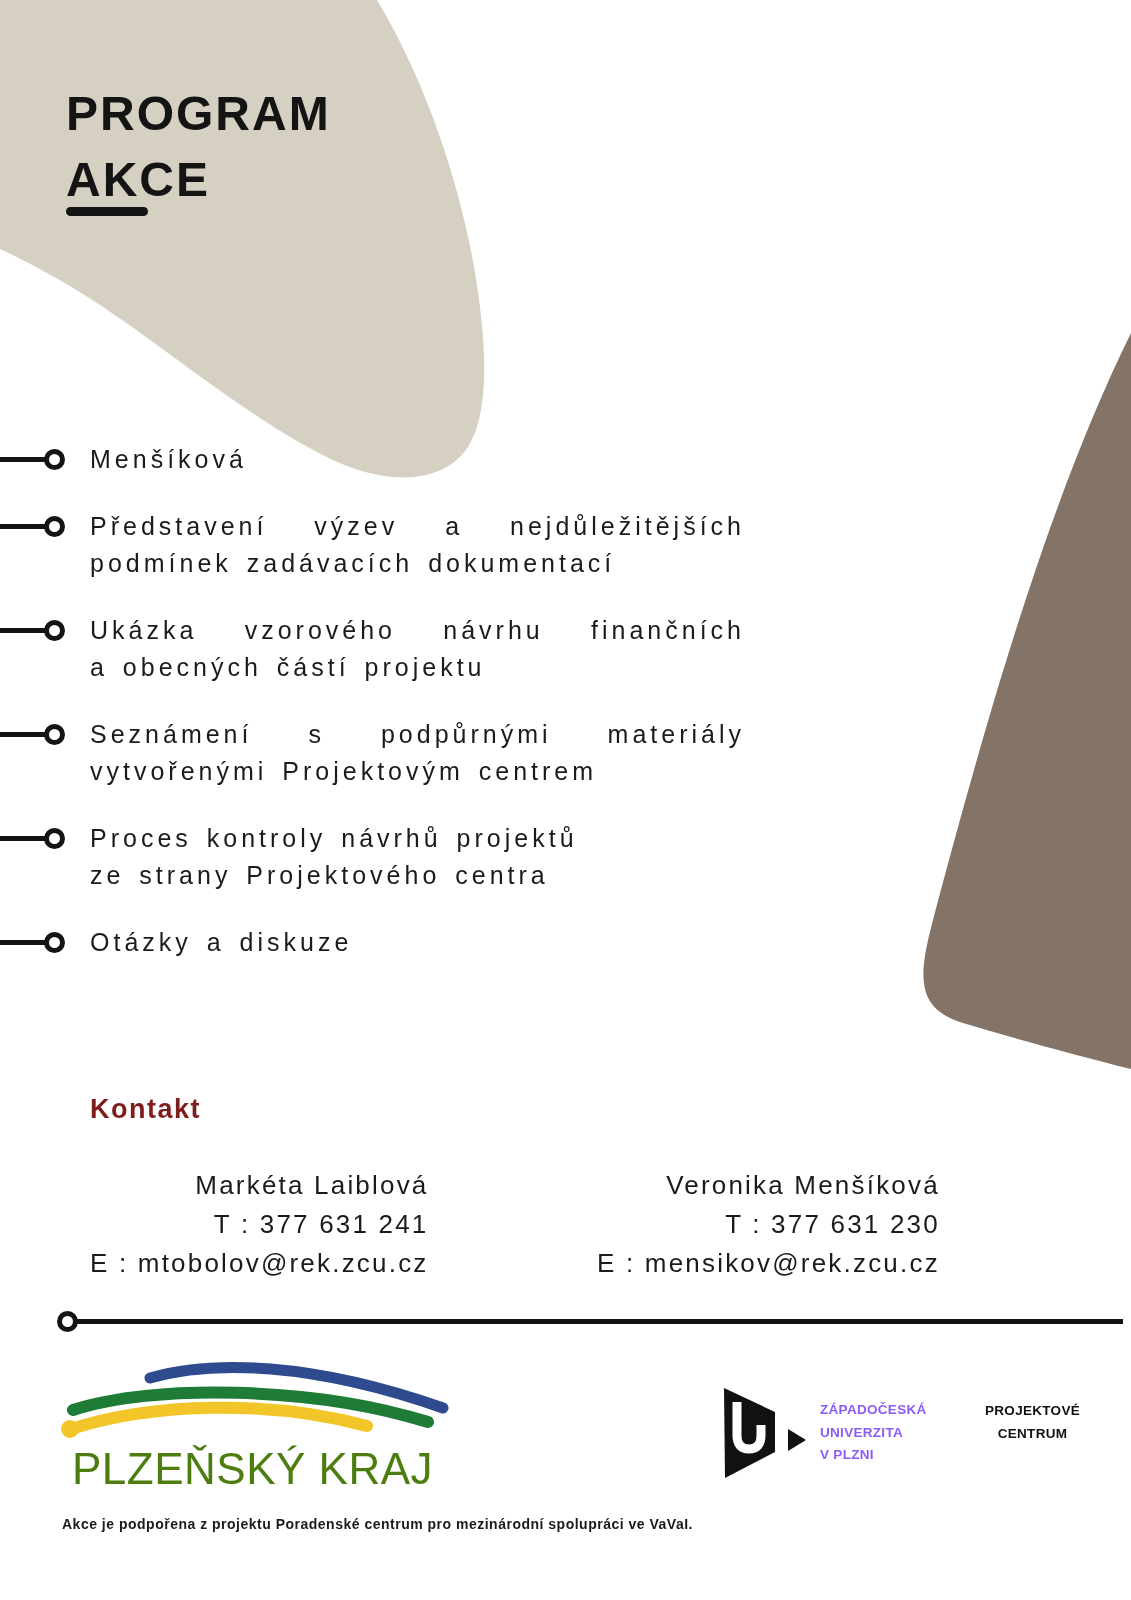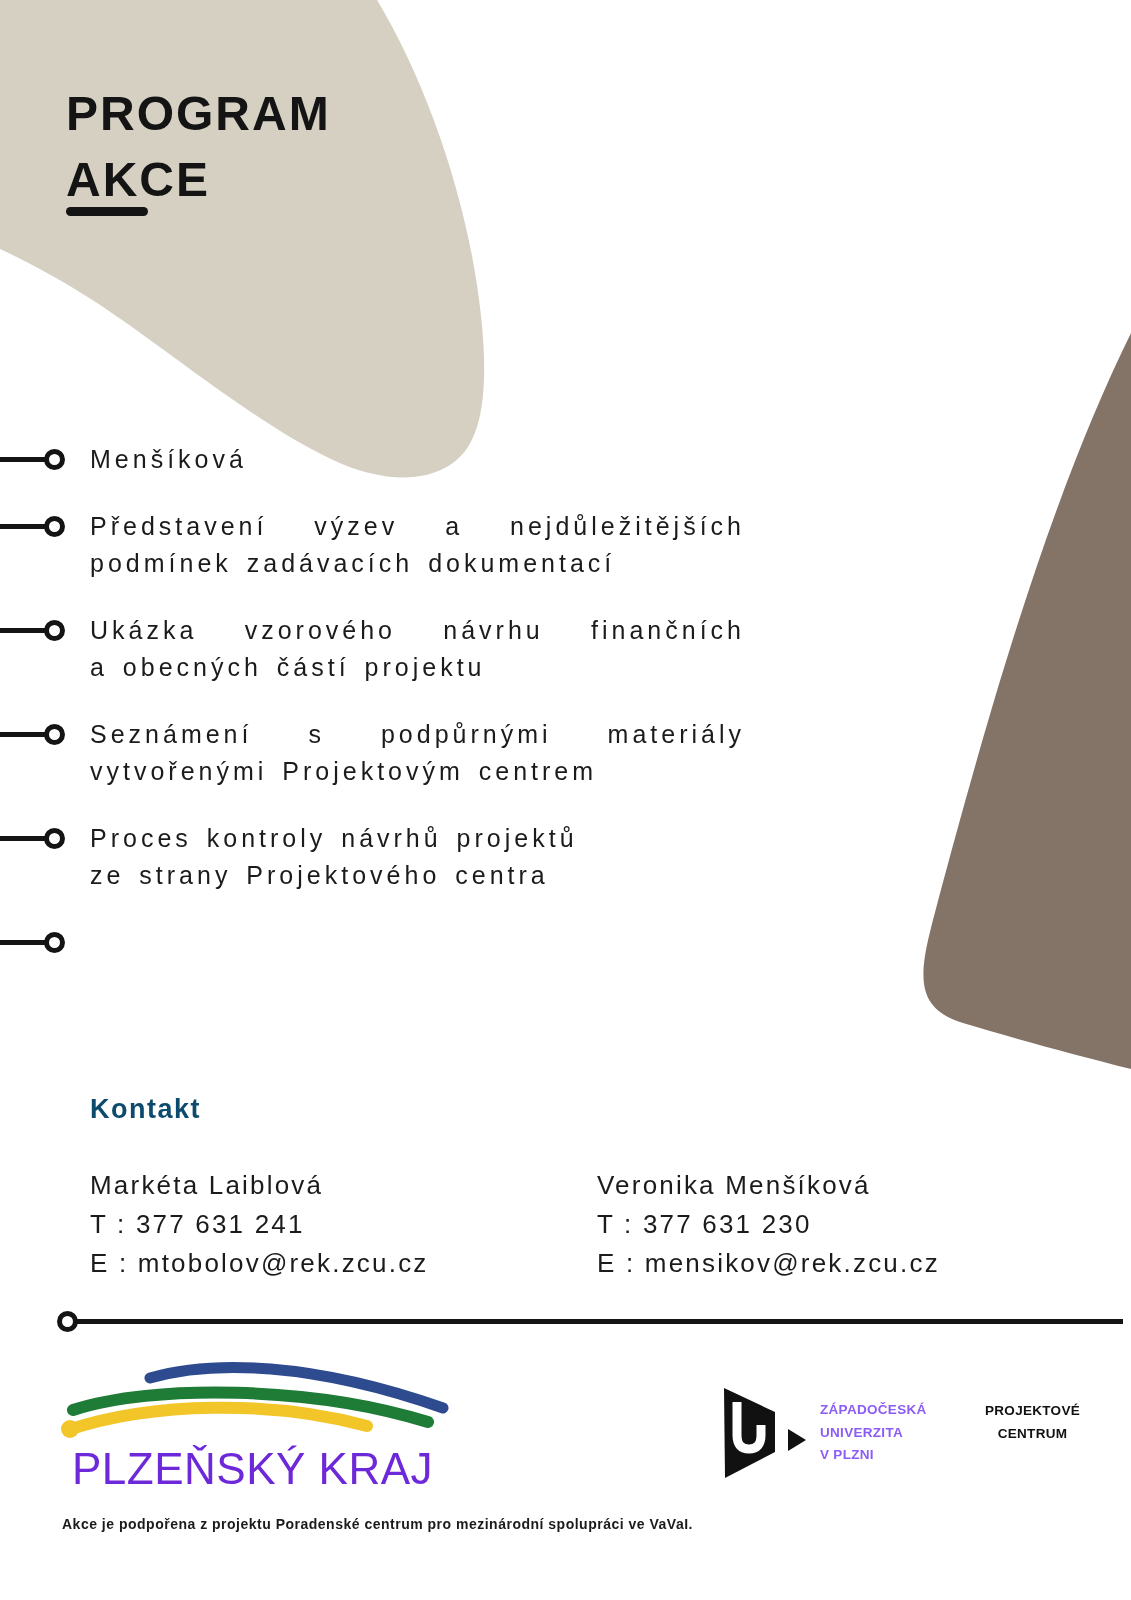--- a/index.html
+++ b/index.html
@@ -16,33 +16,33 @@
   
   .agenda{left:0;top:441px;width:770px;}
   .agenda-item{position:relative;padding-left:90px;margin-bottom:30px;}
   .agenda-item .b-line{position:absolute;left:0;top:16px;width:46px;height:5px;background:#141414;}
   .agenda-item .b-ring{position:absolute;left:44px;top:8px;width:11px;height:11px;border:5px solid #141414;border-radius:50%;background:#ffffff;box-sizing:content-box;}
   .agenda-line{width:655px;font-size:25px;line-height:37px;letter-spacing:4px;word-spacing:4px;color:#1b1b1b;}
   .agenda-line.just{text-align:justify;text-align-last:justify;}
   .agenda-line:empty{display:none;}
 
   
-  .contact-heading{left:90px;top:1094px;font-size:27px;font-weight:700;letter-spacing:1.5px;color:#0c4a6e;}
-  .contact-card{top:1166px;font-size:26px;line-height:39px;letter-spacing:2.2px;color:#1b1b1b;}
+  .contact-heading{left:90px;top:1094px;font-size:27px;font-weight:700;letter-spacing:1.5px;color:#7f1d1d;}
+  .contact-card{top:1166px;font-size:26px;line-height:39px;letter-spacing:2.2px;color:#1b1b1b;text-align:right;}
   .contact-card.c1{left:90px;}
   .contact-card.c2{left:583px;margin-left:14px;}
   .contact-card div{white-space:nowrap;}
 
   
   .divider-ring{left:57px;top:1311px;width:11px;height:11px;border:5px solid #141414;border-radius:50%;background:#fff;box-sizing:content-box;}
   .divider-line{left:76px;top:1319px;width:1047px;height:5px;background:#141414;}
 
   
   .pk-arcs{left:52px;top:1338px;}
-  .pk-text{left:72px;top:1444px;font-size:44px;font-weight:500;letter-spacing:0.5px;color:#6d28d9;white-space:nowrap;}
+  .pk-text{left:72px;top:1444px;font-size:44px;font-weight:500;letter-spacing:0.5px;color:#4d7c0f;white-space:nowrap;}
   .zcu-mark{left:722px;top:1385px;}
   .uni-text{left:820px;top:1399px;font-size:13.5px;font-weight:700;letter-spacing:0.3px;line-height:22.5px;color:#8b5cf6;}
   .pc-text{left:985px;top:1400px;font-size:13.5px;font-weight:700;letter-spacing:0.3px;line-height:22.5px;color:#111;text-align:center;}
   .support-note{left:62px;top:1516px;font-size:14px;font-weight:600;letter-spacing:0.5px;color:#1b1b1b;white-space:nowrap;}
 </style>
 </head>
 <body>
 
 <div class="page">
 
@@ -89,20 +89,21 @@
     <div class="agenda-item">
       <span class="b-line"></span>
       <span class="b-ring"></span>
       <div class="agenda-line">Proces kontroly návrhů projektů</div>
       <div class="agenda-line">ze strany Projektového centra</div>
     </div>
 
     <div class="agenda-item">
       <span class="b-line"></span>
       <span class="b-ring"></span>
+      <div class="agenda-line">Otázky a diskuze</div>
     </div>
 
   </div>
 
   <div class="layer contact-heading">Kontakt</div>
 
   <div class="layer contact-card c1">
     <div>Markéta Laiblová</div>
     <div>T : 377 631 241</div>
     <div>E : mtobolov@rek.zcu.cz</div>

